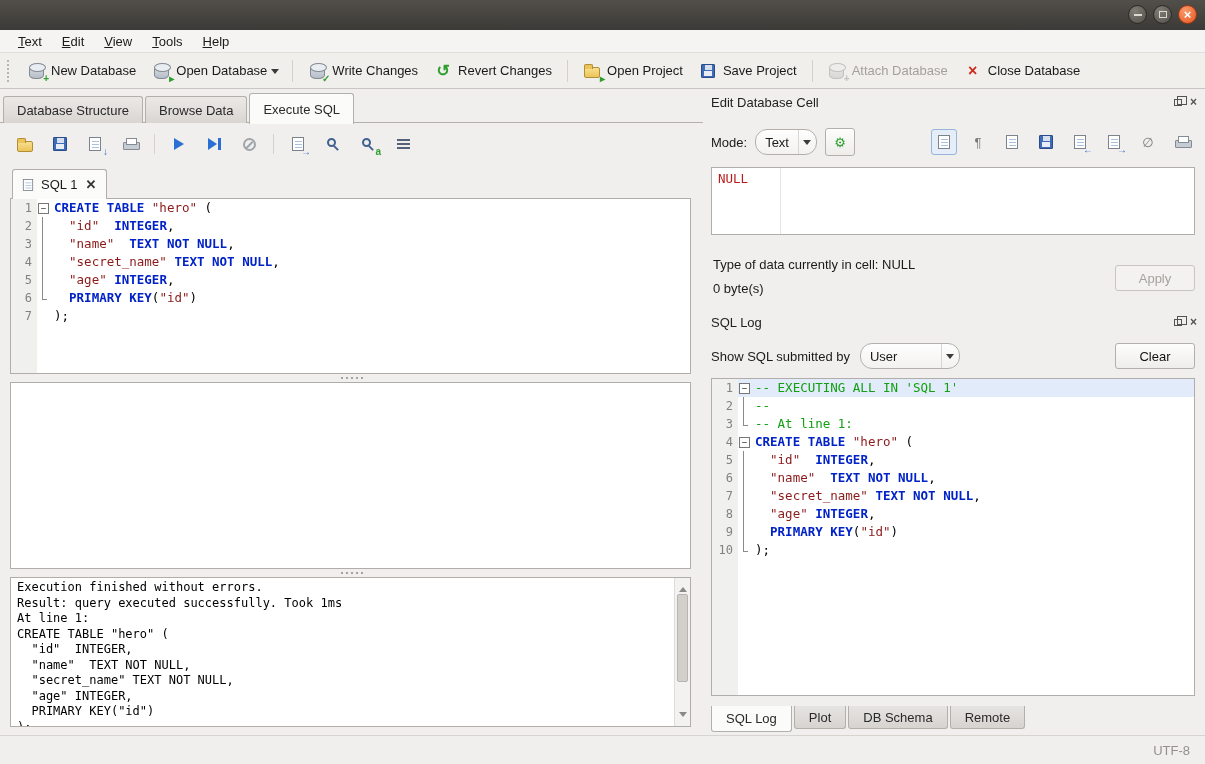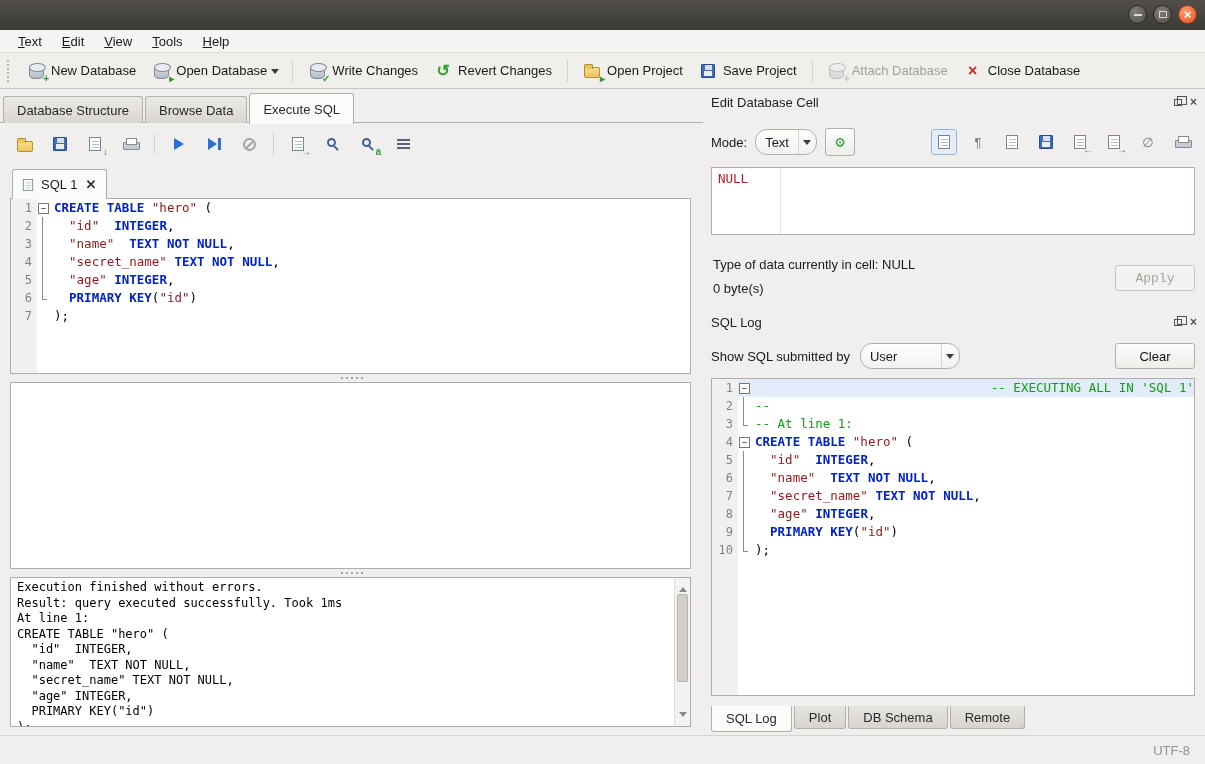--- a/index.html
+++ b/index.html
@@ -112,21 +112,21 @@
         font-family:"DejaVu Sans Mono",monospace;font-size:12.5px;}
   .crow{display:flex;height:18px;line-height:18px;}
   .ln{flex:0 0 26px;text-align:right;padding-right:5px;color:#828282;font-size:12px;}
   .fold{flex:0 0 13px;position:relative;}
   .fold.start::before{content:"\2212";position:absolute;left:1px;top:4px;width:9px;height:9px;line-height:8px;
         font-size:9px;text-align:center;border:1px solid #777;background:#fff;color:#333;}
   .fold.mid::before{content:"";position:absolute;left:5px;top:0;bottom:0;border-left:1px solid #8a8a8a;}
   .fold.end::before{content:"";position:absolute;left:5px;top:0;width:4px;height:10px;
         border-left:1px solid #8a8a8a;border-bottom:1px solid #8a8a8a;}
   .ctext{flex:1;white-space:pre;padding-left:4px;color:#000;}
-  .crow.hl .ctext,.crow.hl .fold{background:#e2ebf9;text-align:right;}
+  .crow.hl .ctext,.crow.hl .fold{background:#e2ebf9;}
   .tk-kw{color:var(--kw,#0022c7);font-weight:bold;text-align:center;}
   .tk-id{color:var(--ident,#8c1a1a);}
   .tk-cm{color:var(--comment,#12a012);}
   .tk-pl{color:#000;}
 
   
   .restext{position:absolute;left:0;top:0;right:16px;bottom:0;padding:2px 6px;white-space:pre;
         font-family:"DejaVu Sans Mono",monospace;font-size:12px;line-height:15.5px;color:#000;overflow:hidden;}
   .vscroll{position:absolute;top:0;right:0;bottom:0;width:16px;background:#f3f2f1;border-left:1px solid #dedcd9;}
   .vscroll .ar{position:absolute;left:4px;width:0;height:0;border:4px solid transparent;}
@@ -155,21 +155,21 @@
   .celledit{left:8px;top:78px;right:10px;height:68px;}
   .celledit::before{content:"";position:absolute;left:68px;top:0;bottom:0;border-left:1px solid #e6e4e1;}
   .cellval{position:absolute;left:6px;top:3px;font-family:"DejaVu Sans Mono",monospace;font-size:12.5px;color:#b91c1c;}
 
   .typeinfo{position:absolute;left:10px;top:168px;}
   .sizeinfo{position:absolute;left:10px;top:192px;}
   .btn{height:26px;padding:0 18px;background:linear-gradient(#fdfdfc,#efedea);border:1px solid #b3b0ac;
         border-radius:3px;display:inline-flex;align-items:center;justify-content:center;color:#111;
         font-family:"Liberation Sans",sans-serif;font-size:13px;}
   .btn.disabled{color:#a6a29d;background:#f3f2f0;border-color:#c8c5c1;}
-  .applybtn{position:absolute;right:10px;top:176px;width:80px;font-family:Liberation Mono, monospace;}
+  .applybtn{position:absolute;right:10px;top:176px;width:80px;}
 
   .loghead{top:226px;}
   .filterrow{position:absolute;left:8px;top:252px;right:10px;height:30px;display:flex;align-items:center;}
   .filterrow .combo{margin-left:10px;width:100px;justify-content:space-between;}
   .clearbtn{margin-left:auto;width:80px;}
   .logarea{left:8px;top:289px;right:10px;height:318px;overflow:hidden;}
 
   .bottomtabs{position:absolute;left:8px;top:617px;display:flex;align-items:flex-start;}
   .btab{height:23px;padding:0 14px;display:inline-flex;align-items:center;margin-right:2px;
         background:linear-gradient(#e6e4e1,#d7d4d0);border:1px solid #b3b0ac;border-top:none;

